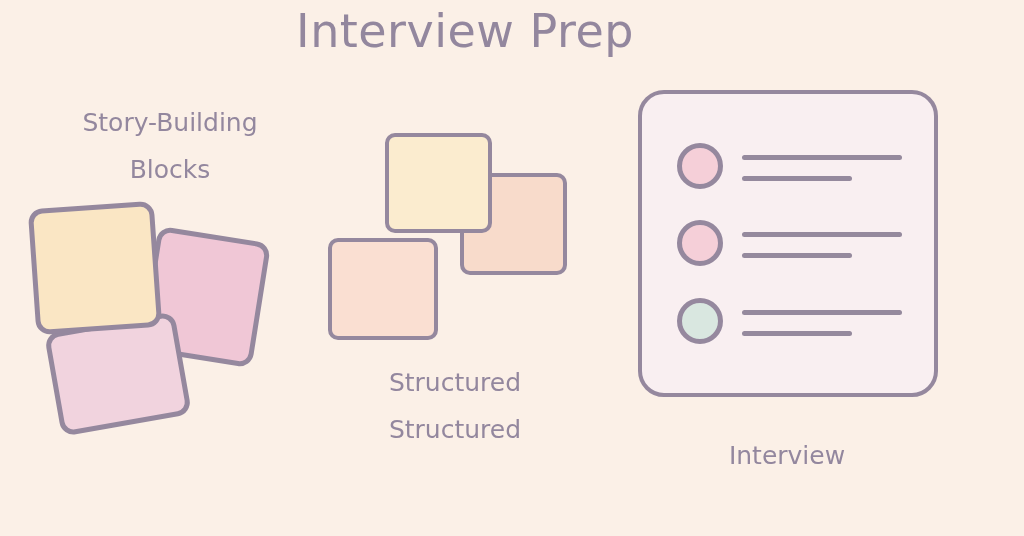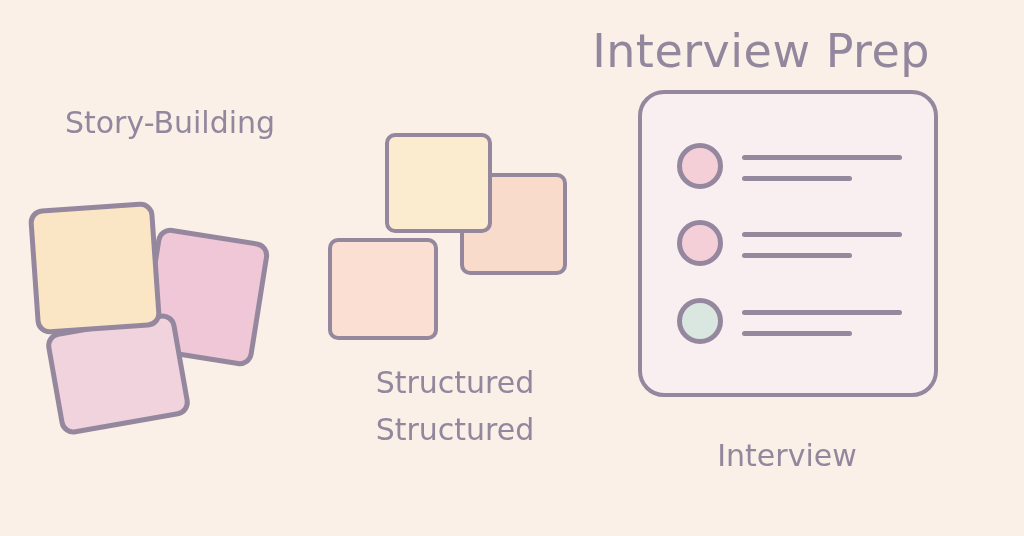--- a/index.html
+++ b/index.html
@@ -21,30 +21,30 @@
   html,body{width:1024px;height:536px;}
   body{
     position:relative;
     width:1024px;height:536px;
     background:var(--background);
     overflow:hidden;
     font-family:"DejaVu Sans","Liberation Sans",sans-serif;
     color:var(--text);
   }
   .title{
-    position:absolute;left:0;top:24px;width:930px;
-    text-align:right;
+    position:absolute;left:0;top:4px;width:930px;
+    text-align:center;
     font-size:46px;font-weight:normal;
     letter-spacing:0.5px;
     color:var(--text);
   }
   .label{
     position:absolute;width:300px;
     text-align:center;
-    font-size:30px;line-height:47px;
+    font-size:25px;line-height:47px;
     color:var(--text);
   }
   .label-story{left:20px;top:99px;}
   .label-frameworks{left:305px;top:359px;}
   .label-checklist{left:637px;top:432px;}
 
   .block{
     position:absolute;
     border:5px solid var(--outline);
     border-radius:14px;
@@ -99,20 +99,21 @@
   .rule-long{width:160px;}
   .rule-short{width:110px;}
 </style>
 </head>
 <body>
 
 <h1 class="title">Interview Prep</h1>
 
 <div class="label label-story">
   <div>Story-Building</div>
+  <div>Blocks</div>
 </div>
 <div>
   <div class="block block-pink"></div>
   <div class="block block-rose"></div>
   <div class="block block-yellow"></div>
 </div>
 
 <div>
   <div class="frame frame-cream"></div>
   <div class="frame frame-peach-right"></div>

